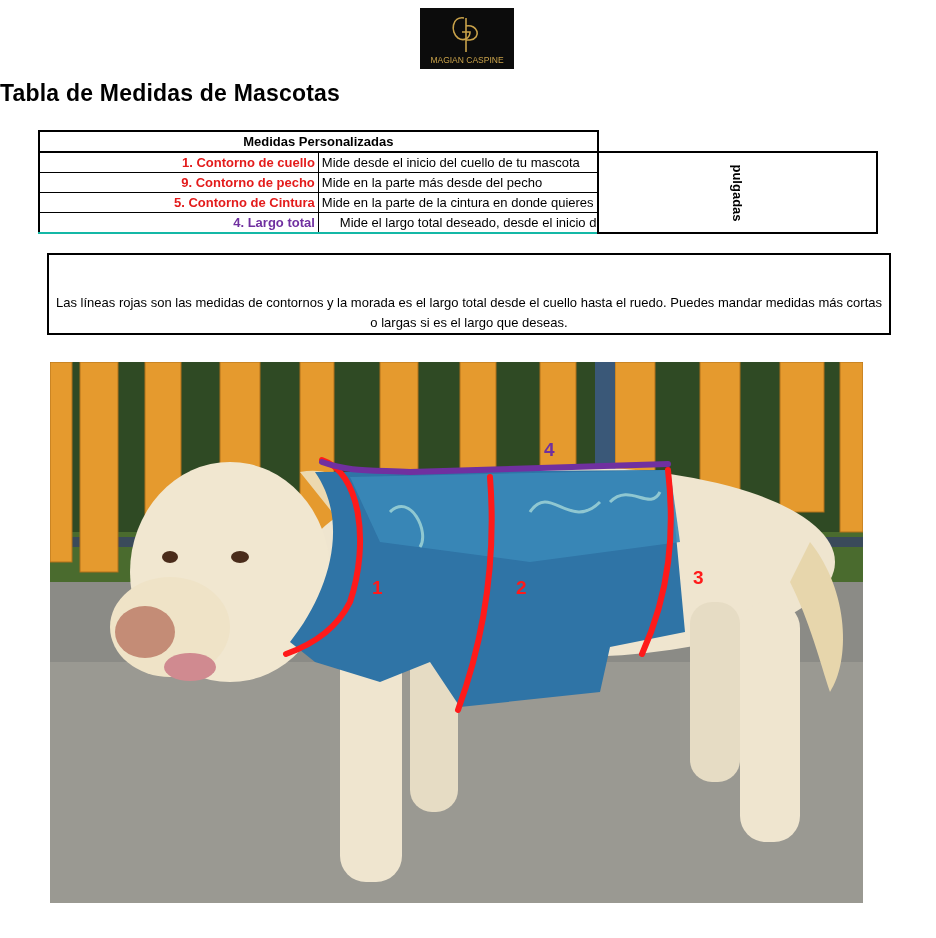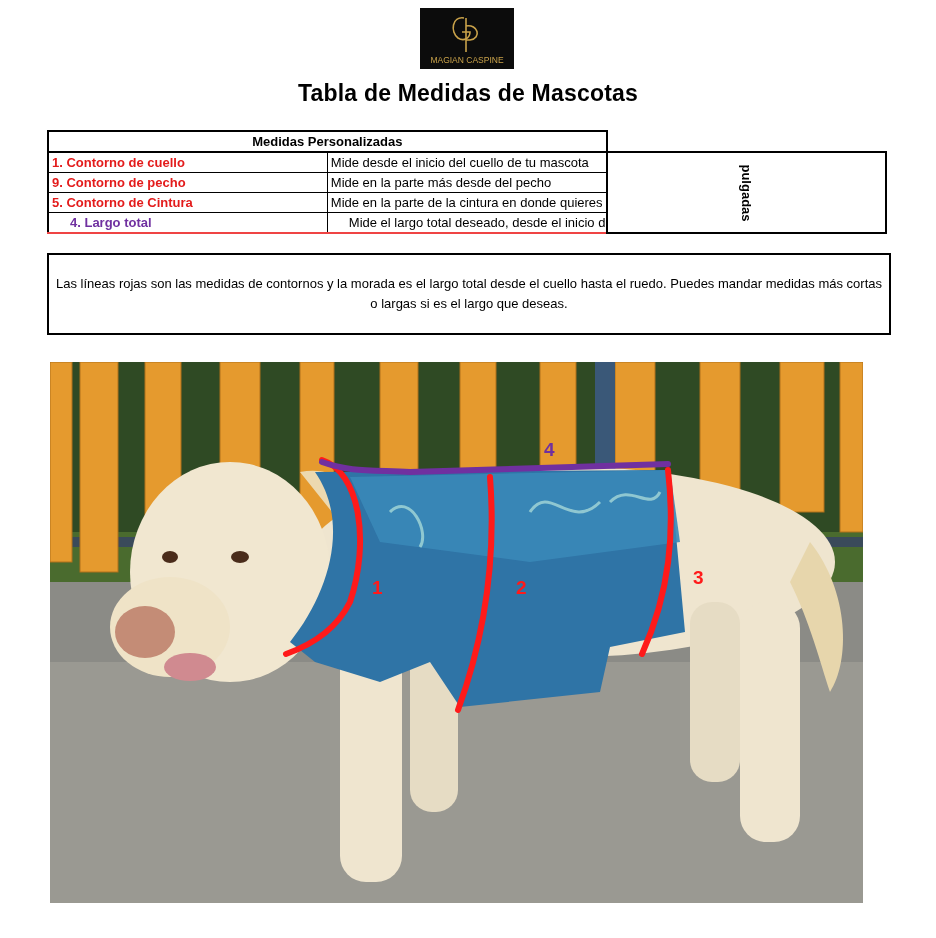--- a/index.html
+++ b/index.html
@@ -1,35 +1,35 @@
 <!DOCTYPE html>
 <html><head>
 <meta charset="utf-8">
 <style>
   html, body { margin: 0; padding: 0; background: #ffffff; }
   body { width: 936px; height: 938px; position: relative; overflow: hidden; font-family: "Liberation Sans", "DejaVu Sans", sans-serif; color: #000; }
 
   .logo { position: absolute; left: 420px; top: 8px; width: 94px; height: 45px; background: #1d4ed8; text-decoration: underline; }
   .logo svg { display: block; }
 
-  .title { position: absolute; left: 0; width: 936px; top: 80px; text-align: center; font-size: 23px; font-weight: bold; letter-spacing: 0.2px; }
+  .title { position: absolute; left: 0; width: 936px; top: 80px; font-size: 23px; font-weight: bold; letter-spacing: 0.2px; }
 
-  .table-wrap { position: absolute; left: 47px; top: 130px; }
+  .table-wrap { position: absolute; left: 38px; top: 130px; }
   table.measures { border-collapse: collapse; table-layout: fixed; width: 840px; font-size: 13px; }
   table.measures td { border: 1px solid #000; height: 19px; padding: 0 3px; white-space: nowrap; overflow: hidden; line-height: 18px; }
   table.measures tr.head td { border: 2px solid #000; text-align: center; font-weight: bold; height: 19px; }
-  table.measures td.label { width: 144px; font-weight: bold; color: #e31b1b; border-left: 2px solid #000; }
+  table.measures td.label { width: 144px; font-weight: bold; color: #e31b1b; border-left: 2px solid #000; text-align: right; }
   table.measures td.label.purple { color: #7030a0; }
   table.measures td.desc { width: 634px; margin-left: 48px; }
   table.measures td.unit { width: 40px; border: 2px solid #000; padding: 0; position: relative; }
   table.measures td.blank { border: none; border-left: 2px solid #000; }
-  table.measures tr.last td { border-bottom: 2px solid #ef4444; padding-left: 21px; }
+  table.measures tr.last td { border-bottom: 2px solid #14b8a6; padding-left: 21px; }
   .unit-text { position: absolute; left: 50%; top: 50%; transform: translate(-50%, -50%) rotate(90deg); font-weight: bold; font-size: 13px; white-space: nowrap; }
 
-  .note { position: absolute; left: 47px; top: 253px; width: 836px; height: 78px; border: 2px solid #000; display: flex; align-items: center; justify-content: center; text-align: center; font-size: 13px; line-height: 20px; padding: 0 2px; box-sizing: content-box; }
+  .note { position: absolute; left: 47px; top: 253px; width: 836px; height: 78px; border: 2px solid #000; display: flex; align-items: flex-end; justify-content: center; text-align: center; font-size: 13px; line-height: 20px; padding: 0 2px; box-sizing: content-box; }
   .note span { display: block; width: 836px; }
 
   .photo { position: absolute; left: 50px; top: 362px; width: 813px; height: 541px; overflow: hidden; background: #5b7a3c; }
   .photo svg { display: block; }
 </style>
 </head>
 <body>
 
 <div class="logo">
   <svg width="94" height="61" viewBox="0 0 94 61">

